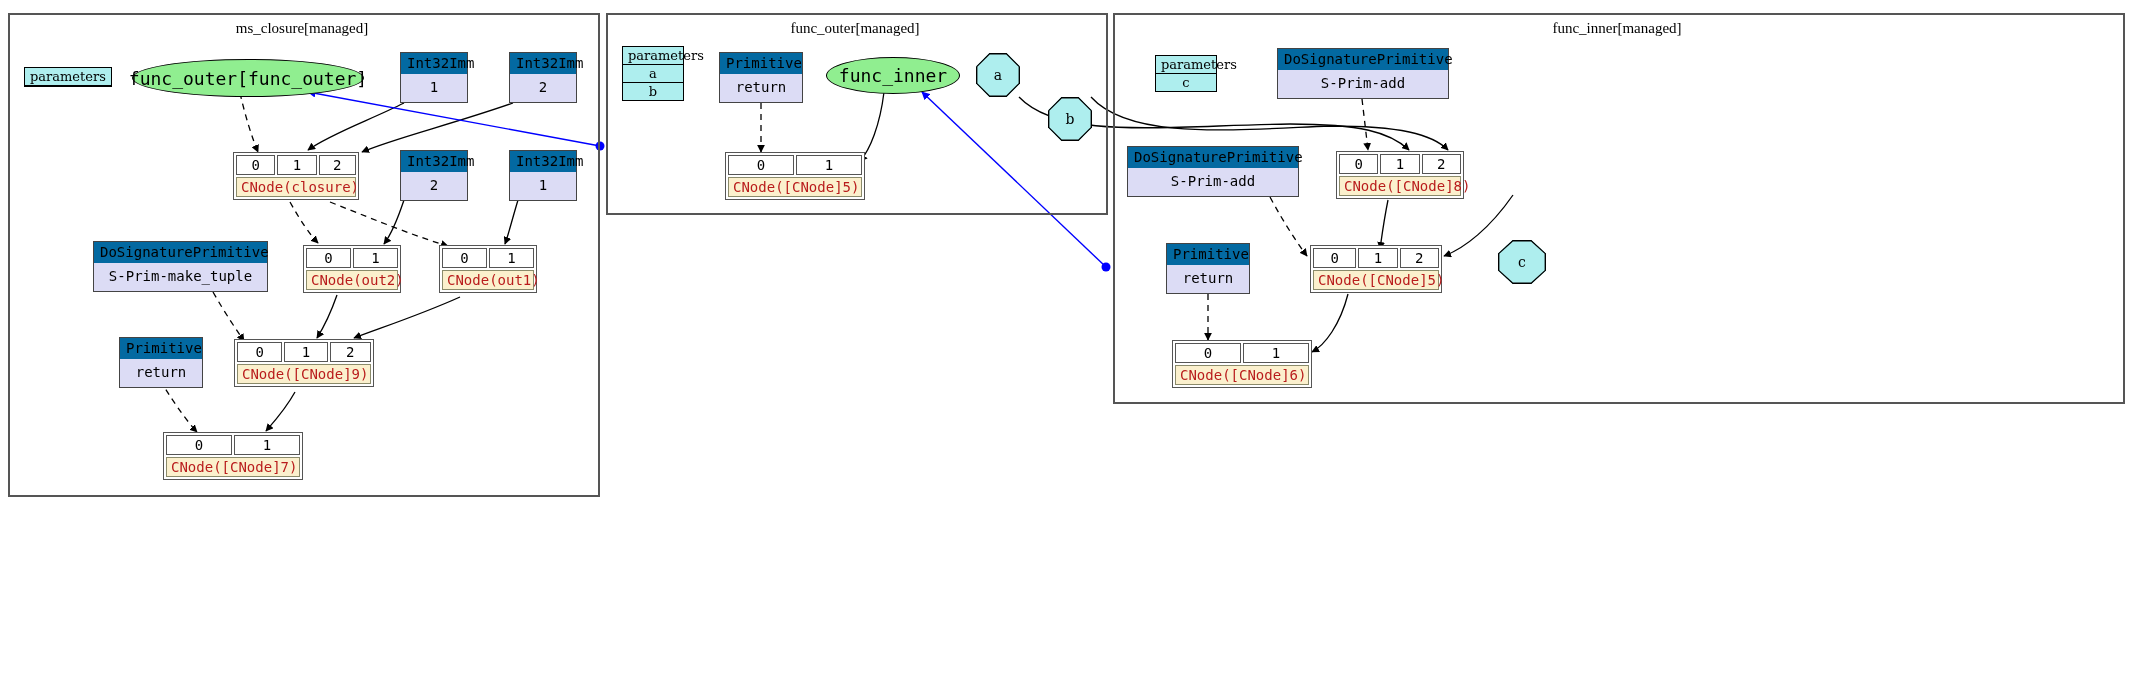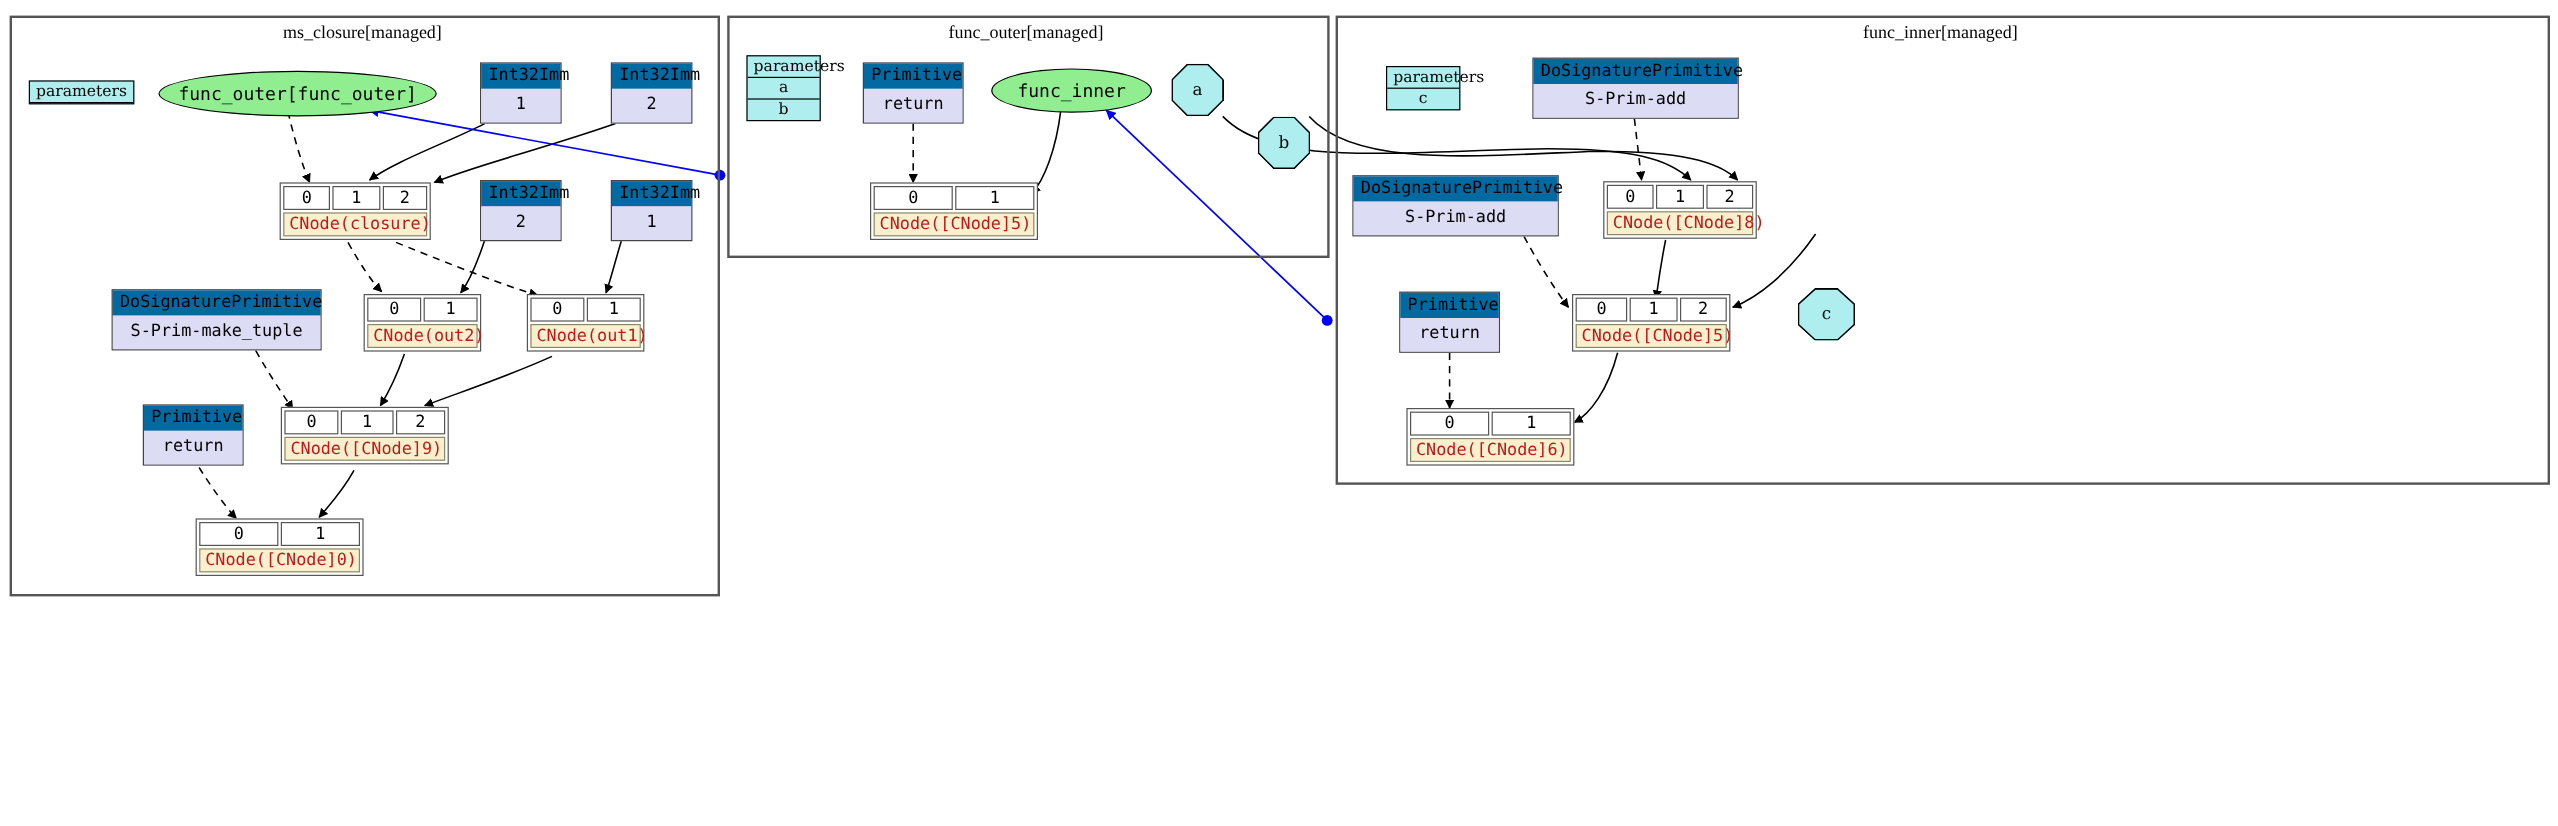--- a/index.html
+++ b/index.html
@@ -72,21 +72,21 @@
   .param-row:last-child { border-bottom: none; }
 
   
   .ellipse {
     border: 1.4px solid #000000;
     background: #90ee90;
     border-radius: 50%;
     display: flex;
     align-items: center;
     justify-content: center;
-    font-size: 15px;
+    font-size: 18px;
     color: #000000;
     white-space: nowrap;
     box-sizing: border-box;
   }
 
   
   .octagon {
     background: #aeeeee;
     display: flex;
     align-items: center;
@@ -322,21 +322,21 @@
       <div class="cnode-port" style="width:42px;">2</div>
     </div>
     <div class="cnode-label">CNode([CNode]9)</div>
   </div>
 
   <div class="node cnode" style="left:163px; top:432px; width:140px;">
     <div class="cnode-ports">
       <div class="cnode-port" style="width:66px;">0</div>
       <div class="cnode-port" style="width:66px;">1</div>
     </div>
-    <div class="cnode-label">CNode([CNode]0)</div>
+    <div class="cnode-label">CNode([CNode]7)</div>
   </div>
 
   <div class="cluster" style="left:606px; top:13px; width:498px; height:198px;"></div>
   <div class="cluster-title" style="left:606px; top:20px; width:498px;">func_outer[managed]</div>
 
   <div class="node" style="left:622px; top:46px;">
     <div class="param-table" style="width:62px;">
       <div class="param-head">parameters</div>
       <div class="param-row">a</div>
       <div class="param-row">b</div>

